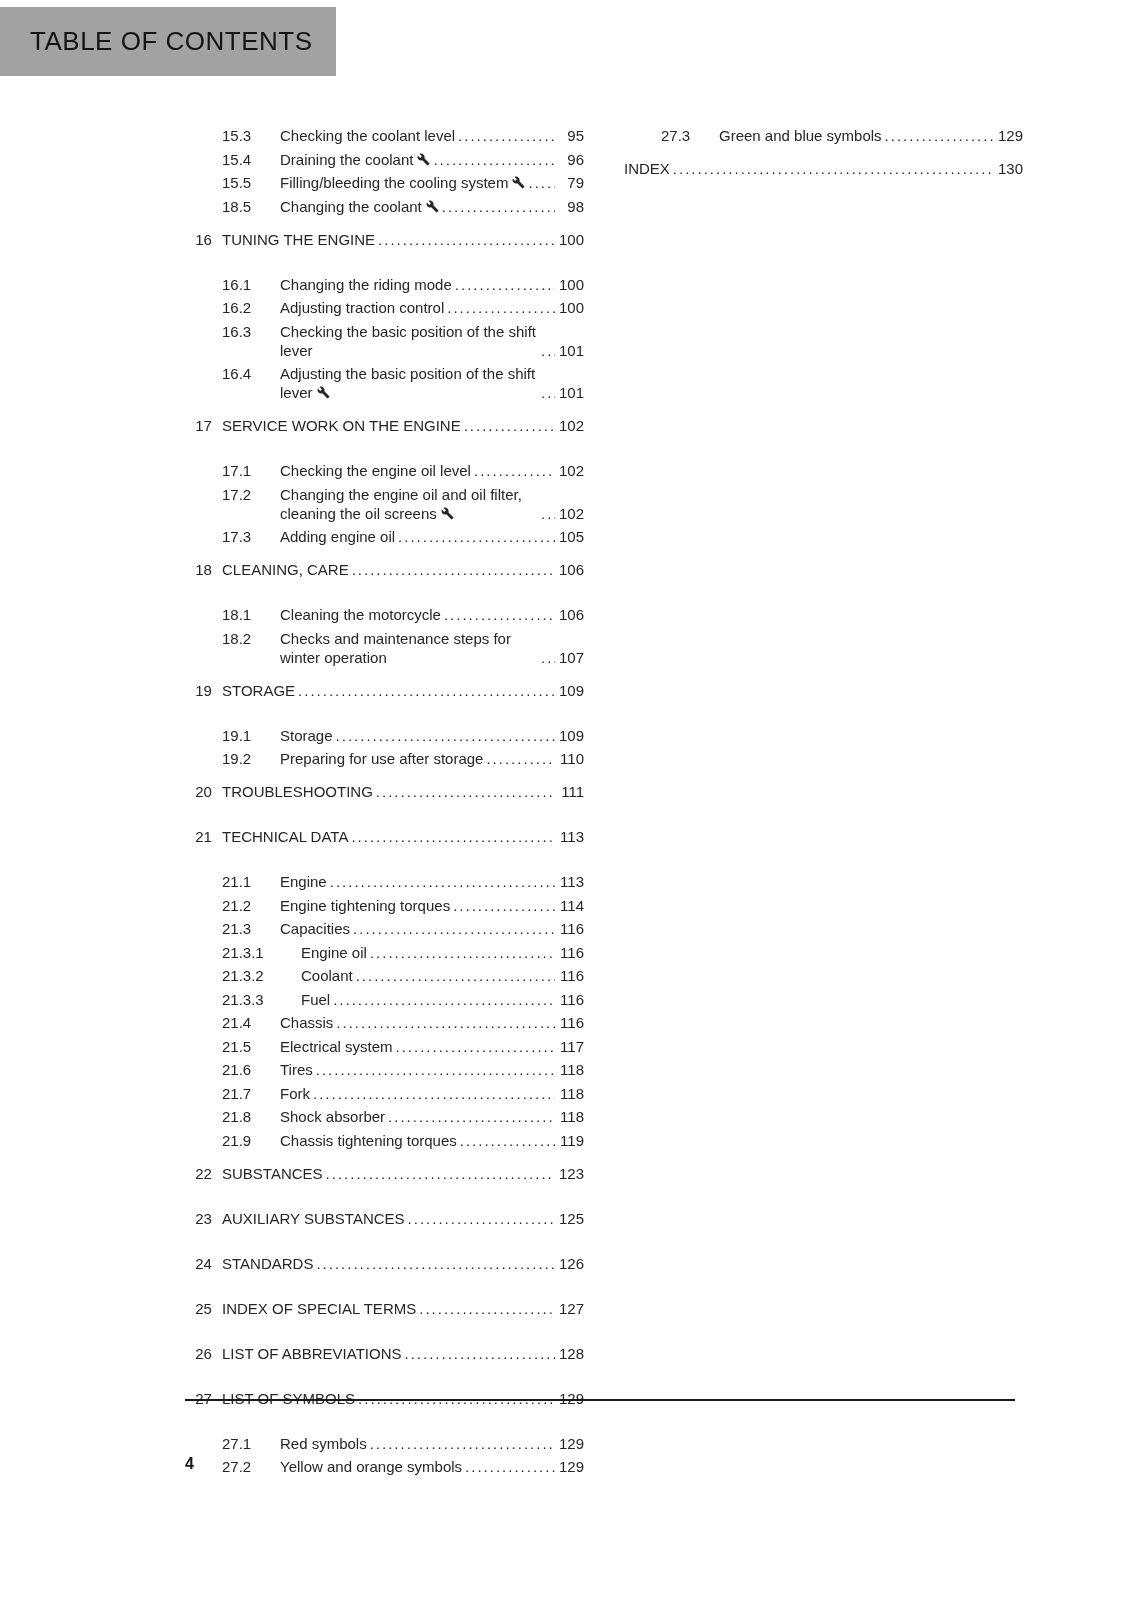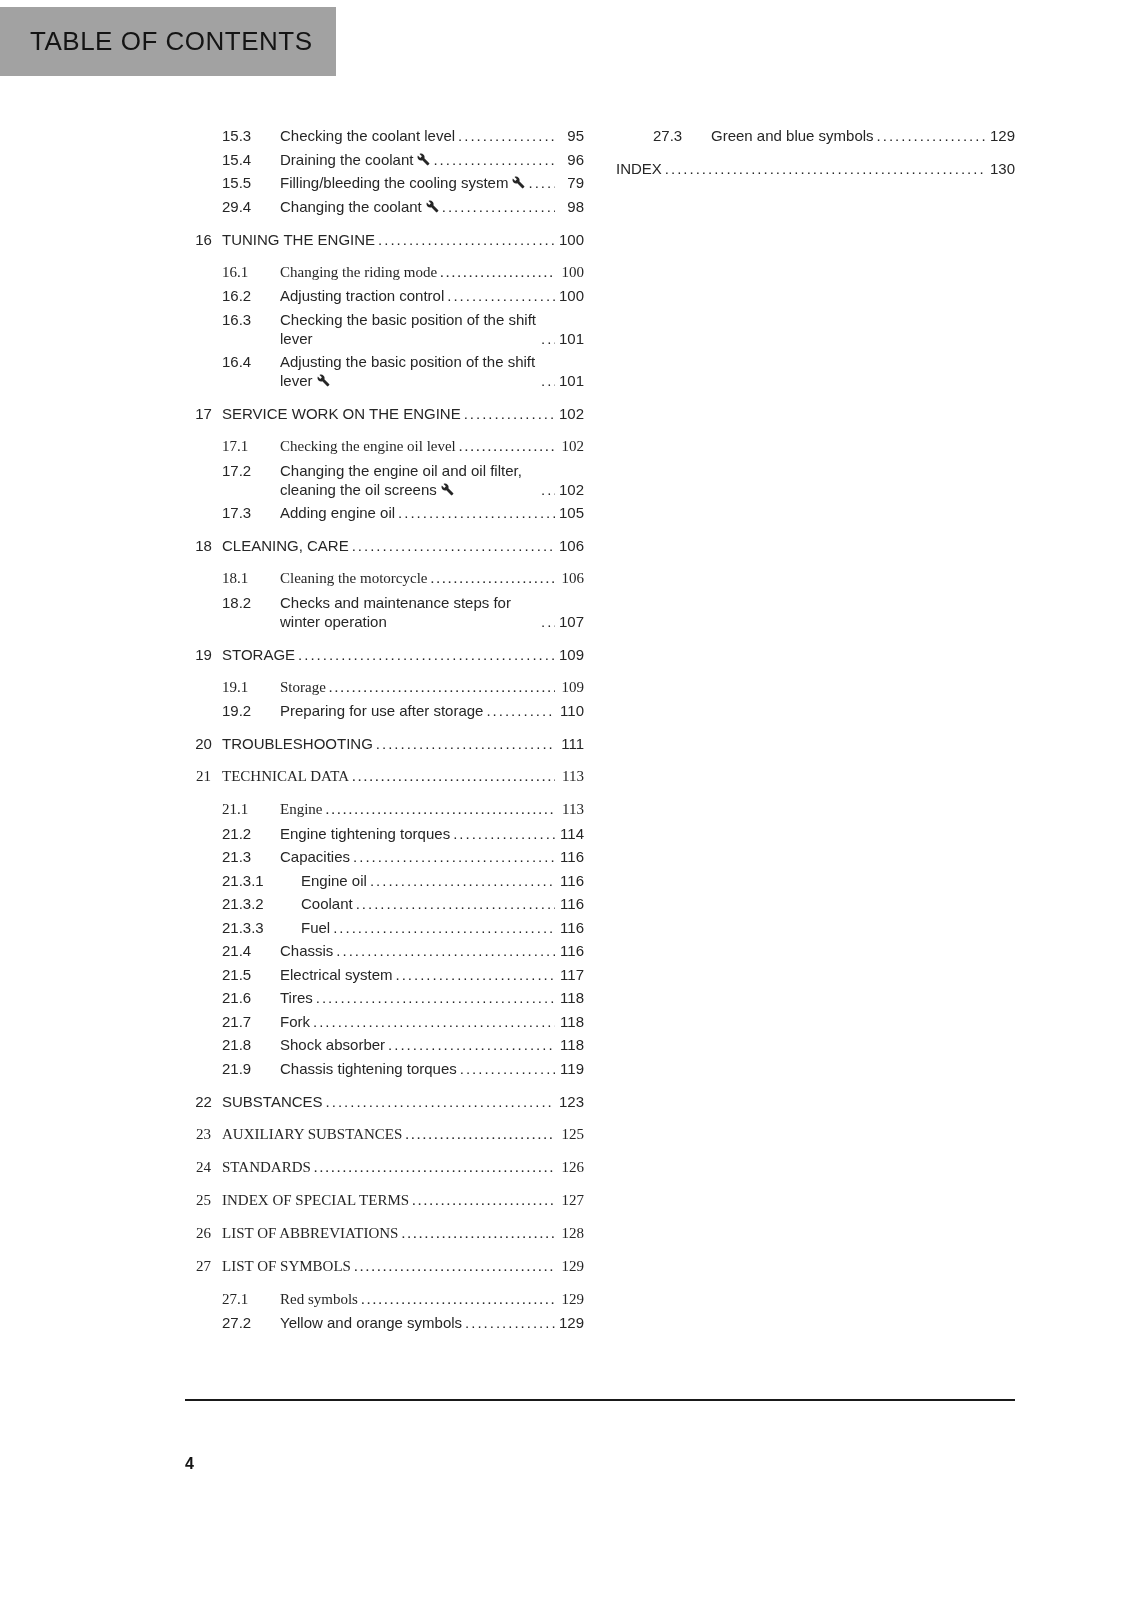--- a/index.html
+++ b/index.html
@@ -30,34 +30,34 @@
     color: #141414;
     letter-spacing: 0.5px;
     white-space: nowrap;
   }
   .toc-body {
     position: absolute;
     left: 185px;
     top: 126px;
     width: 830px;
     display: flex;
-    gap: 32px;
+    gap: 40px;
     align-items: flex-start;
   }
   .toc-col { width: 399px; }
 
   .entry {
     display: flex;
     align-items: flex-start;
     font-size: 15px;
     line-height: 19px;
     margin-top: 4.5px;
   }
   .entry.chapter { margin-top: 14px; }
-  .entry.chapter + .entry { margin-top: 14px; font-family: Liberation Serif, serif; }
+  .entry.chapter + .entry { margin-top: 26px; }
   .toc-col > .entry:first-child { margin-top: 0; }
 
   .num { flex: 0 0 auto; }
   .chapter .num { width: 37px; text-align: center; }
   .sub { padding-left: 37px; }
   .sub .num { width: 58px; }
   .subsub { padding-left: 37px; justify-content: space-between; }
   .subsub .num { width: 79px; }
 
   .ttl { flex: 0 1 auto; }
@@ -132,21 +132,21 @@
   <div class="entry sub">
     <span class="num">15.5</span>
     <span class="ttl"><span class="title-text">Filling/bleeding the cooling system</span><svg class="wrench" viewBox="0 0 24 24" width="13" height="13" aria-hidden="true">
               <path d="M22.7 19l-9.1-9.1c.9-2.3.4-5-1.5-6.9-2-2-5-2.4-7.4-1.3L9 6 6 9 1.6 4.7C.4 7.1.9 10.1 2.9 12.1c1.9 1.9 4.6 2.4 6.9 1.5l9.1 9.1c.4.4 1 .4 1.4 0l2.3-2.3c.5-.4.5-1.1.1-1.4z"></path>
             </svg></span>
     <span class="leader"></span>
     <span class="pg">79</span>
   </div>
 
   <div class="entry sub">
-    <span class="num">29.4</span>
+    <span class="num">18.5</span>
     <span class="ttl"><span class="title-text">Changing the coolant</span><svg class="wrench" viewBox="0 0 24 24" width="13" height="13" aria-hidden="true">
               <path d="M22.7 19l-9.1-9.1c.9-2.3.4-5-1.5-6.9-2-2-5-2.4-7.4-1.3L9 6 6 9 1.6 4.7C.4 7.1.9 10.1 2.9 12.1c1.9 1.9 4.6 2.4 6.9 1.5l9.1 9.1c.4.4 1 .4 1.4 0l2.3-2.3c.5-.4.5-1.1.1-1.4z"></path>
             </svg></span>
     <span class="leader"></span>
     <span class="pg">98</span>
   </div>
 
   <div class="entry chapter">
     <span class="num">16</span>
     <span class="ttl"><span class="title-text">TUNING THE ENGINE</span></span>

